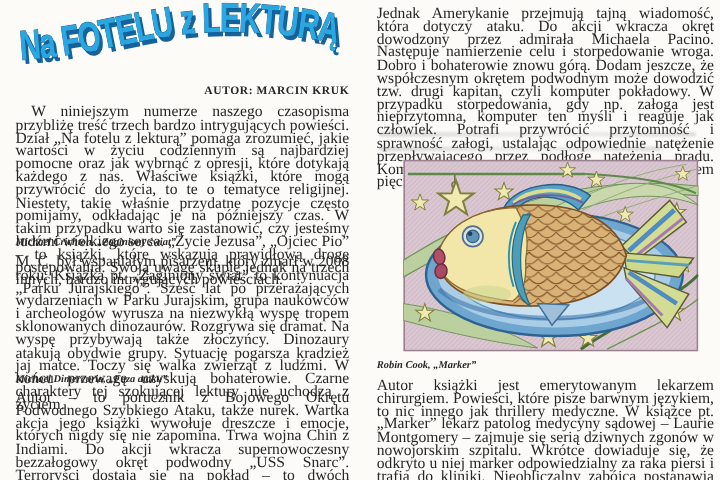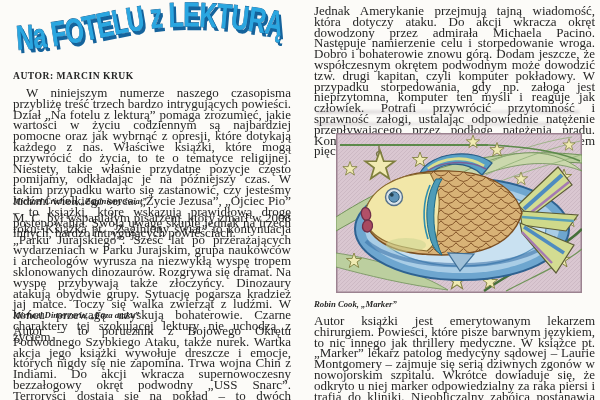--- a/index.html
+++ b/index.html
@@ -13,21 +13,21 @@
   .col.right{left:314px;width:281px;}
   .abs{position:absolute;left:0;right:0;}
   .title-art{display:block;}
   .title-art text{
     font-family:"Liberation Sans", sans-serif;
     font-weight:bold;font-size:35px;letter-spacing:-1px;
   }
   .t-shadow{fill:#15639c;}
   .t-front{fill:#2aa6e0;stroke:#0f578c;stroke-width:0.8;paint-order:stroke;}
   .author{
-    font-size:9.6px;font-weight:bold;text-align:left;letter-spacing:.5px;
+    font-size:9.6px;font-weight:bold;text-align:right;letter-spacing:.5px;
   }
   p.body{
     margin:0;font-size:13px;line-height:10.8px;text-align:justify;
     text-justify:inter-word;hyphens:auto;-webkit-hyphens:auto;
   }
   p.body.indent{text-indent:13px;}
   h3.sec{
     margin:0;font-size:8.7px;font-weight:bold;line-height:11px;font-style:italic;
   }
   .ghost{

